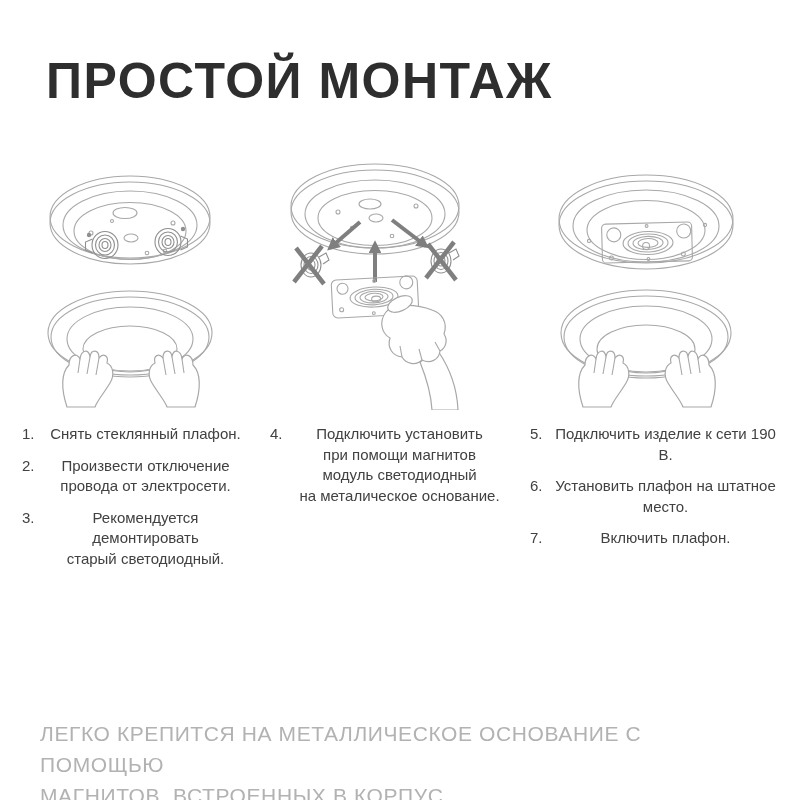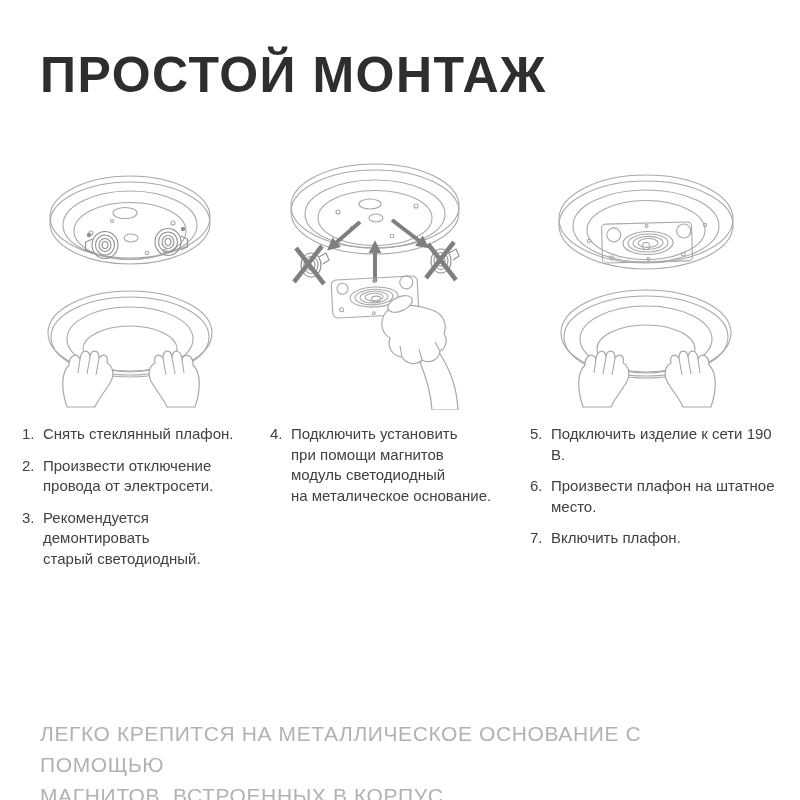--- a/index.html
+++ b/index.html
@@ -1,42 +1,42 @@
 <!DOCTYPE html>
 <html lang="ru"><head>
 <meta charset="utf-8">
 <style>
   html,body { margin:0; padding:0; background:#ffffff; }
   .page {
     position:relative; width:800px; height:800px; background:#ffffff;
     font-family:"Liberation Sans", sans-serif; overflow:hidden;
   }
   .title {
-    position:absolute; left:38px; top:44px; margin:2px;
+    position:absolute; left:38px; top:44px; margin:8px;
     font-size:50px; font-weight:bold; letter-spacing:1.5px; color:#2e2e2e;
   }
   figure { position:absolute; margin:0; padding:0; }
   .fig1 { left:25px;  top:163px; }
   .fig2 { left:280px; top:160px; }
   .fig3 { left:545px; top:163px; }
 
   .ln   { fill:none; stroke:#a8a8a8; stroke-width:1.1; }
   .lnd  { fill:none; stroke:#8f8f8f; stroke-width:1.1; }
   .hand { fill:#ffffff; stroke:#a8a8a8; stroke-width:1.2; stroke-linejoin:round; }
   .mark { stroke:#7f7f7f; stroke-width:4; fill:none; }
   .xmark{ stroke:#7f7f7f; stroke-width:4.5; fill:none; }
   .dot  { fill:#8f8f8f; stroke:none; }
 
   .steps { position:absolute; top:424px; left:0; width:800px; display:flex; }
   .col1 { margin-left:22px; width:226px; }
   .col2 { margin-left:22px; width:238px; }
   .col3 { margin-left:22px; width:250px; }
   .step { display:flex; margin-bottom:11px; color:#414141; font-size:15px; line-height:20.5px; }
   .step-num { flex:none; width:21px; }
-  .step-text { flex:1; white-space:pre-line; }
+  .step-text { flex:1; white-space:pre-line;text-align:center; }
 
   .footer {
     position:absolute; left:40px; top:718px; width:720px;
     font-size:21px; line-height:31px; letter-spacing:0.6px;
     color:#b2b2b2; white-space:pre-line;
   }
 </style>
 </head>
 <body>
 
@@ -221,21 +221,21 @@
 на металическое основание.</span>
       </div>
     </div>
     <div class="col3">
       <div class="step">
         <span class="step-num">5.</span>
         <span class="step-text">Подключить изделие к сети 190 В.</span>
       </div>
       <div class="step">
         <span class="step-num">6.</span>
-        <span class="step-text">Произвести плафон на штатное
+        <span class="step-text">Установить плафон на штатное
 место.</span>
       </div>
       <div class="step">
         <span class="step-num">7.</span>
         <span class="step-text">Включить плафон.</span>
       </div>
     </div>
   </div>
 
   <div class="footer">ЛЕГКО КРЕПИТСЯ НА МЕТАЛЛИЧЕСКОЕ ОСНОВАНИЕ С ПОМОЩЬЮ

